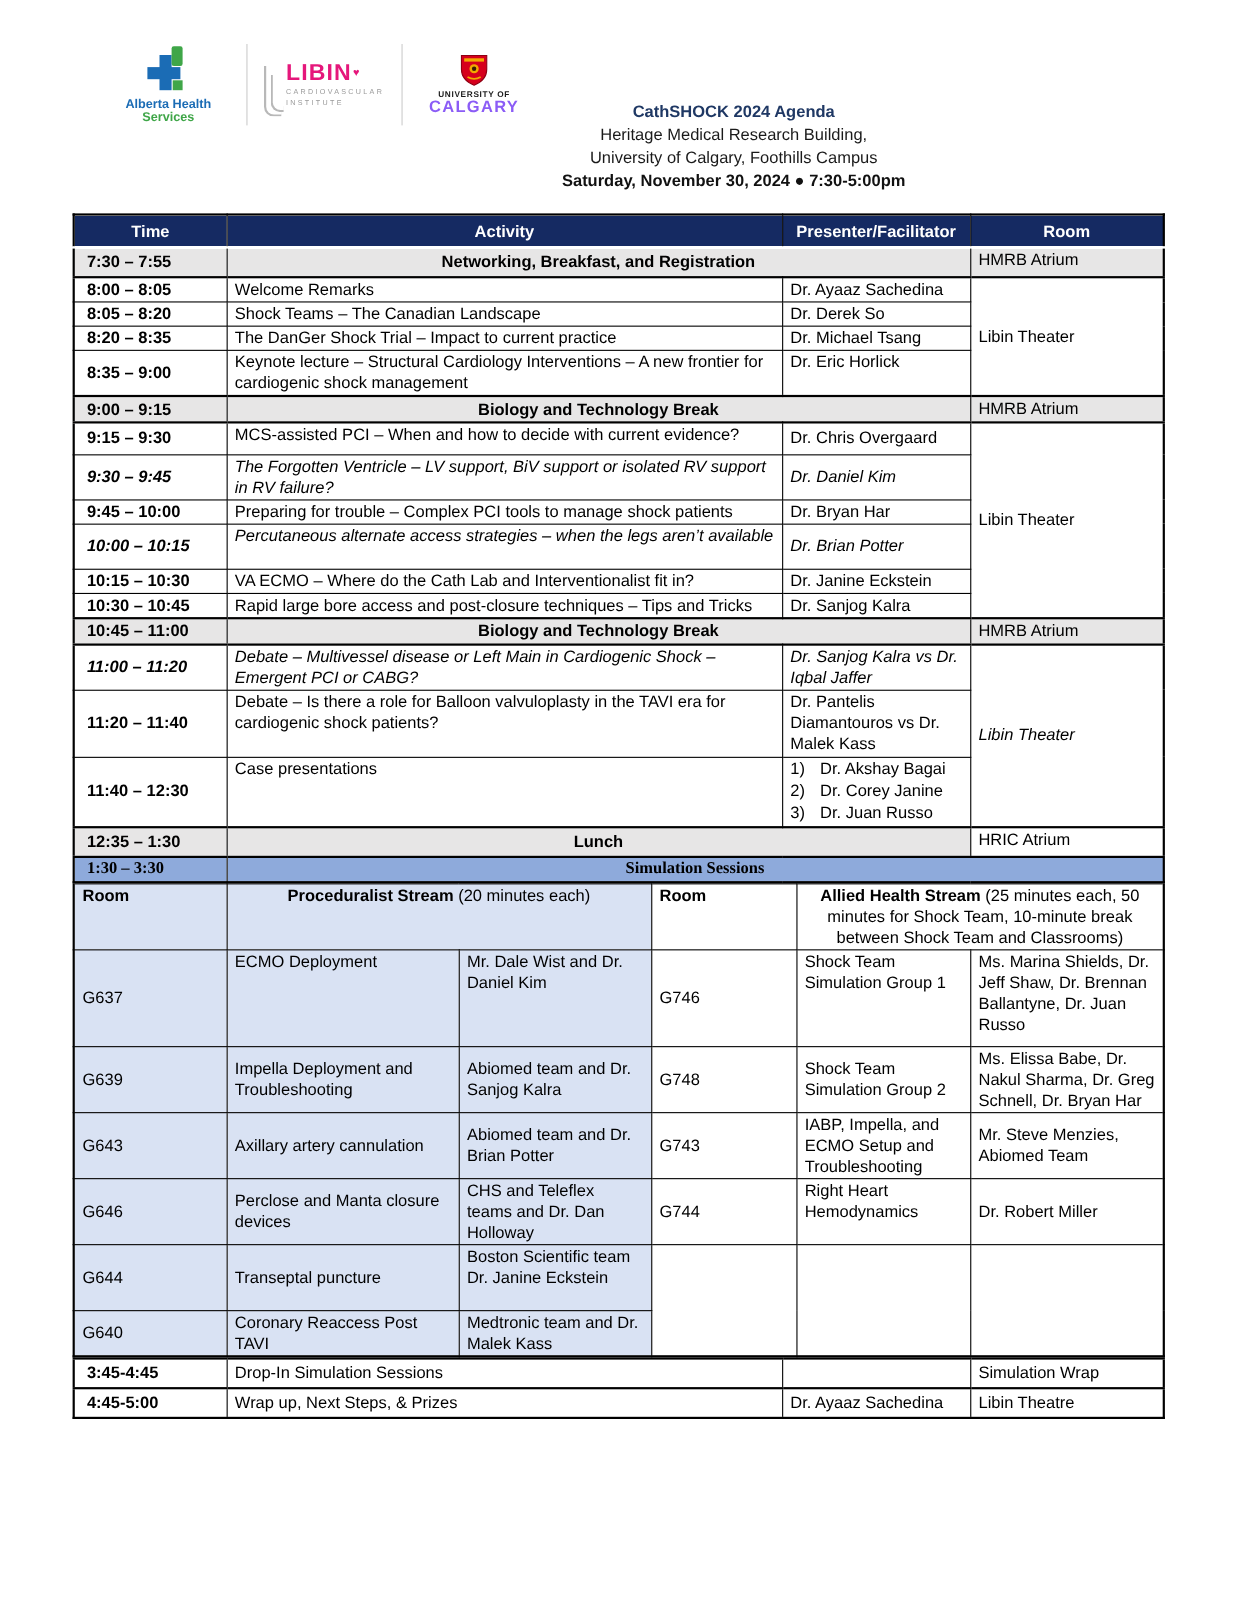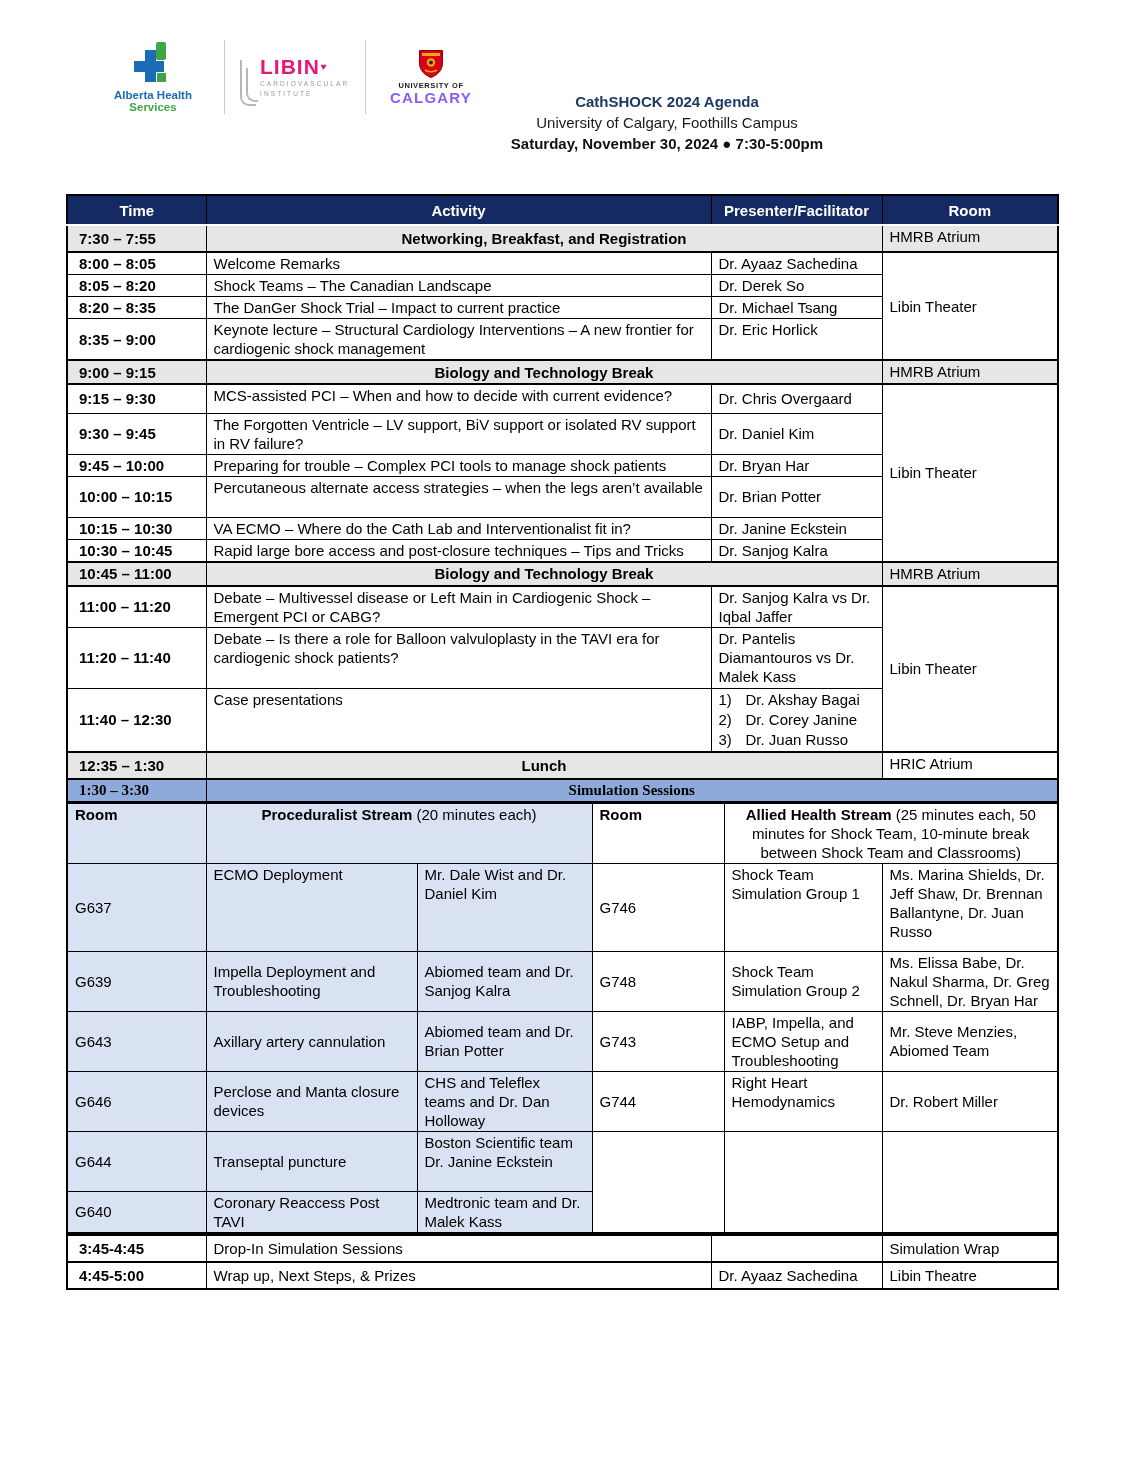--- a/index.html
+++ b/index.html
@@ -60,21 +60,21 @@
   td.lb{background:var(--light-blue);}
   td.gcode{vertical-align:middle;}
   .bt2 td{border-top-width:2px;}
   .bb2 td{border-bottom-width:2px;}
   .streamhead{font-weight:normal;text-align:center;vertical-align:top;}
   .streamhead b{font-weight:bold;}
   .roomhead{font-weight:bold;vertical-align:top;}
   .caselist{display:flex;margin:0 0 1px 0;}
   .caselist .num{width:27px;flex:0 0 27px;}
   tr.h21{height:21px;} tr.h27{height:27px;} tr.h29{height:29px;} tr.h40{height:40px;border-radius:20px;}
-  tr.h41{height:41px;} tr.h59{height:59px;} tr.h61{height:61px;} tr.h23{height:23px;font-family:Liberation Serif, serif;}
+  tr.h41{height:41px;font-style:italic;} tr.h59{height:59px;} tr.h61{height:61px;} tr.h23{height:23px;font-family:Liberation Serif, serif;}
   tr.h60{height:60px;} tr.h88{height:88px;} tr.h42{height:42px;}
 </style>
 </head>
 <body>
 
 <div class="hdr">
   <div class="logos">
     <div class="ahs">
       <div class="ahs-cross">
         <span class="ahs-h"></span>
@@ -101,20 +101,21 @@
         <circle cx="13" cy="13.5" r="4.2" fill="#f2a900"></circle>
         <circle cx="13" cy="13.5" r="2" fill="#3a1f04"></circle>
         <path d="M7 21 q6 3.5 12 0" stroke="#f2a900" stroke-width="1.6" fill="none"></path>
       </svg>
       <div class="uofc-t1">UNIVERSITY OF</div>
       <div class="uofc-t2">CALGARY</div>
     </div>
   </div>
   <div class="titleblock">
     <div class="doc-title">CathSHOCK 2024 Agenda</div>
+    <div class="doc-sub">Heritage Medical Research Building,</div>
     <div class="doc-sub">University of Calgary, Foothills Campus</div>
     <div class="doc-date">Saturday, November 30, 2024 ● 7:30-5:00pm</div>
   </div>
 </div>
 
 <div class="agenda">
 
   <table>
     <colgroup>
         <col style="width:139px">

